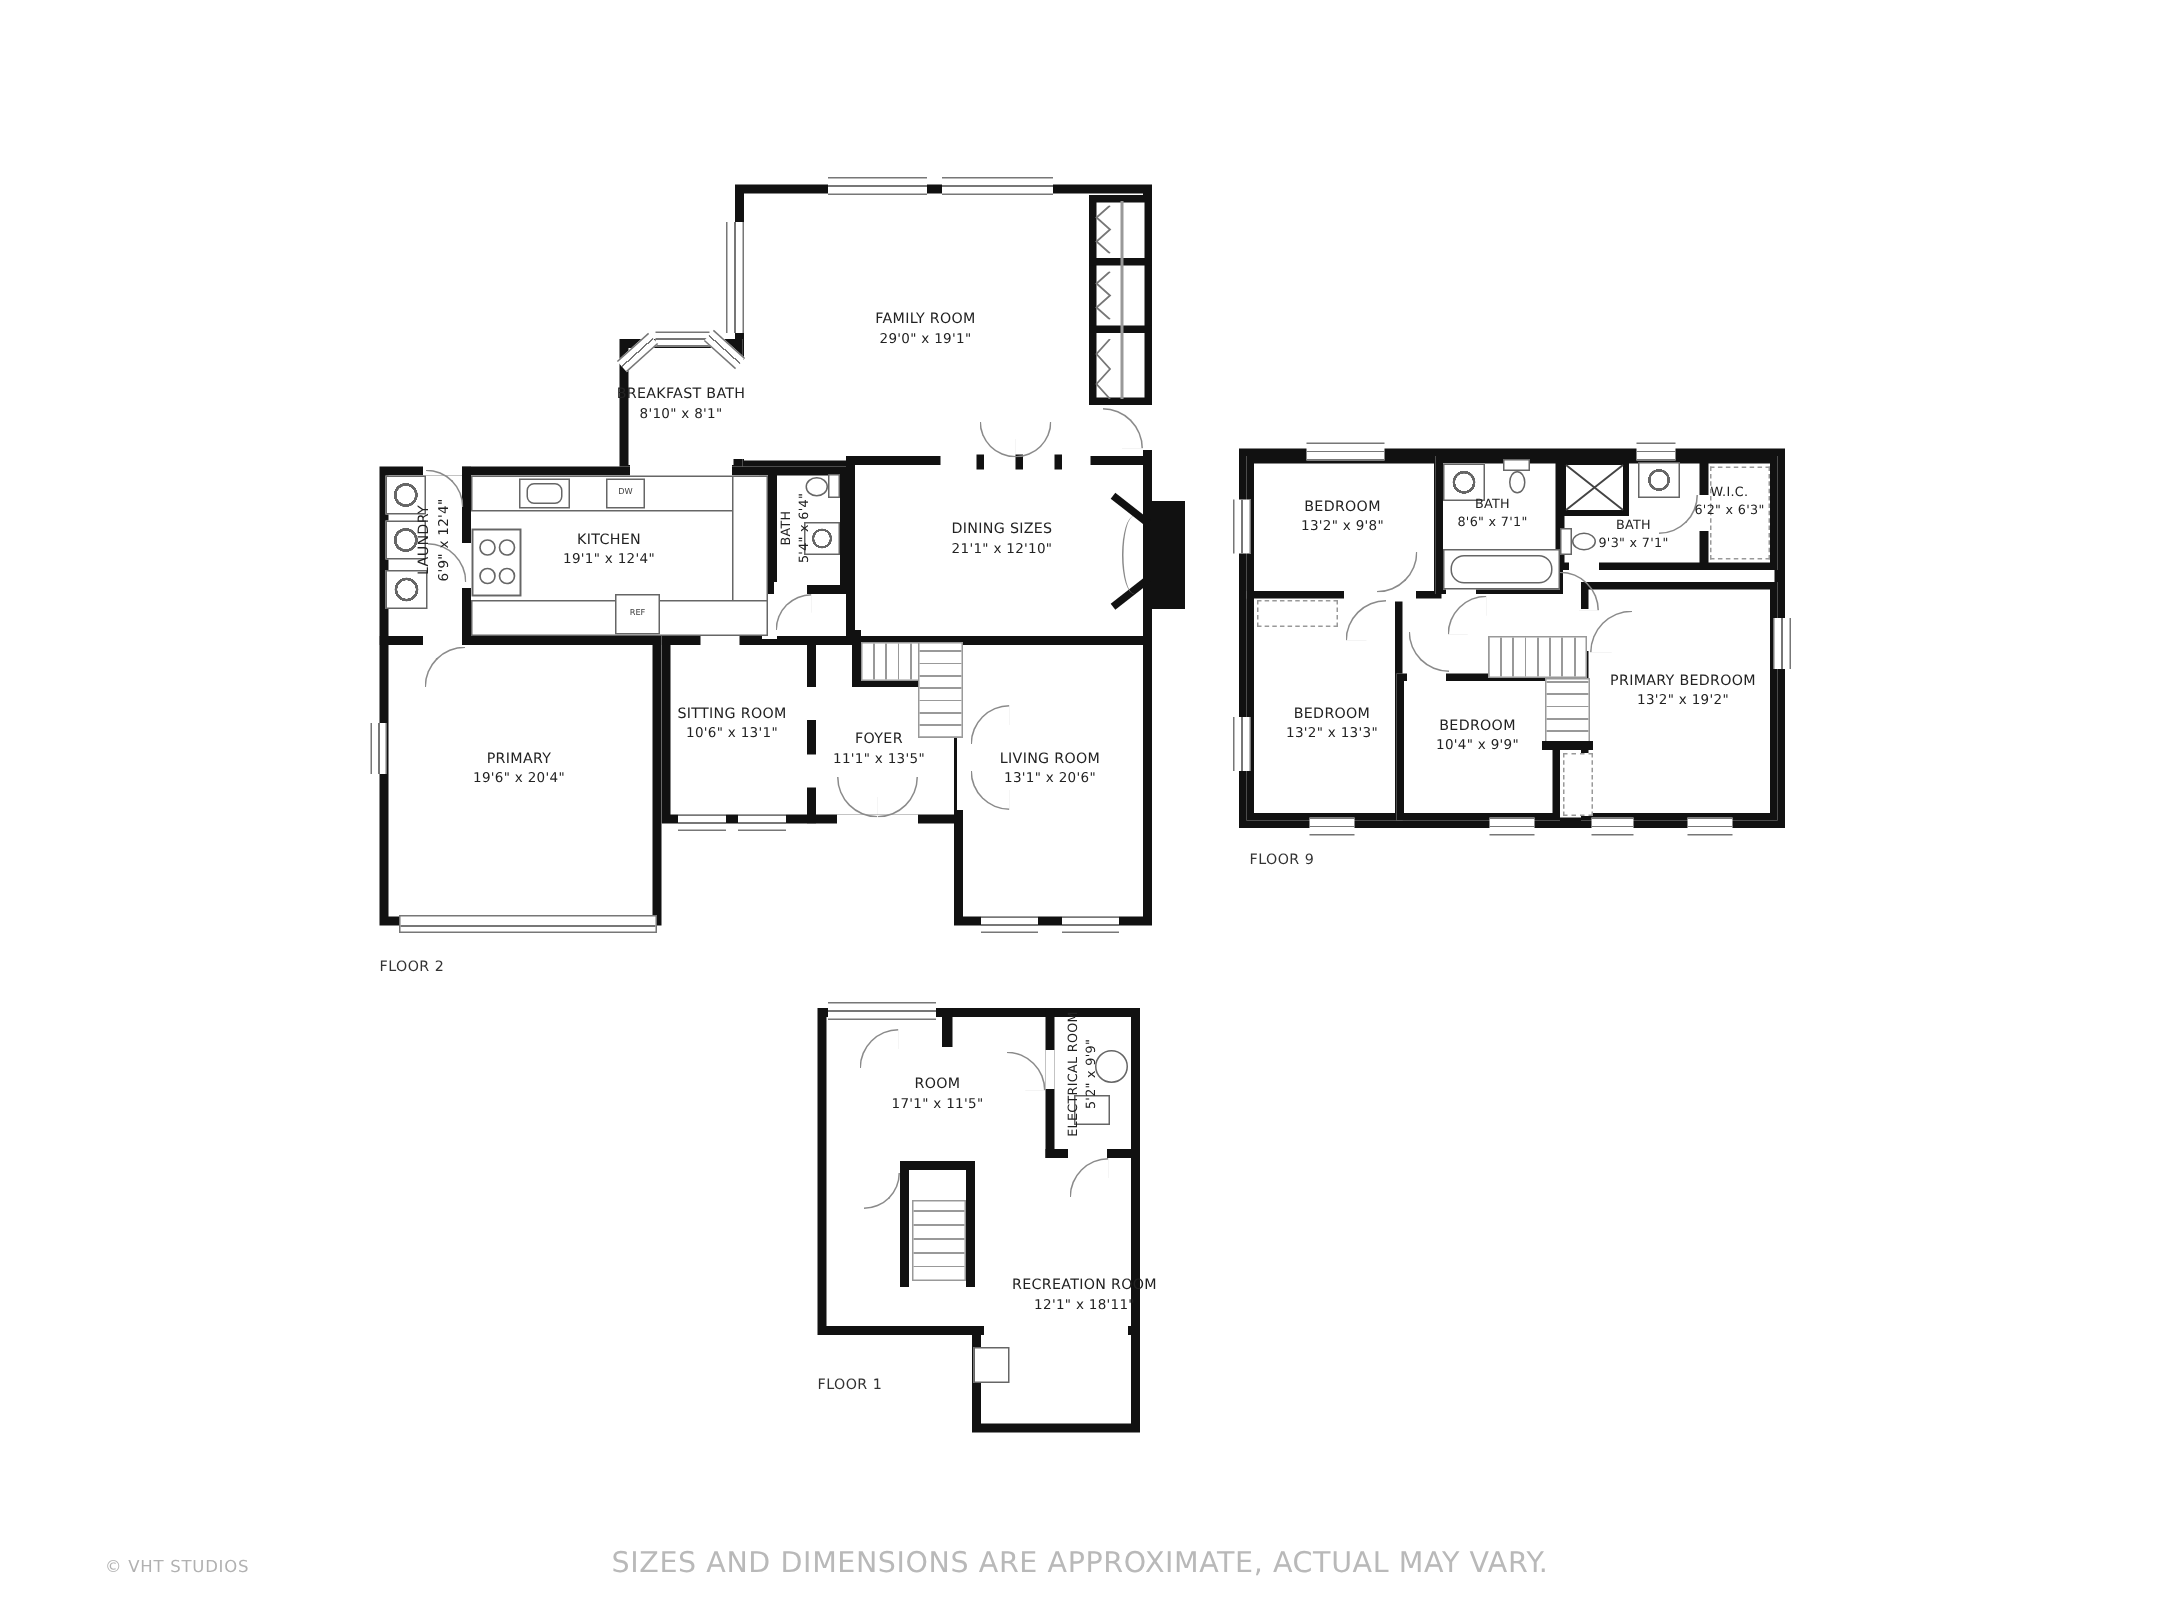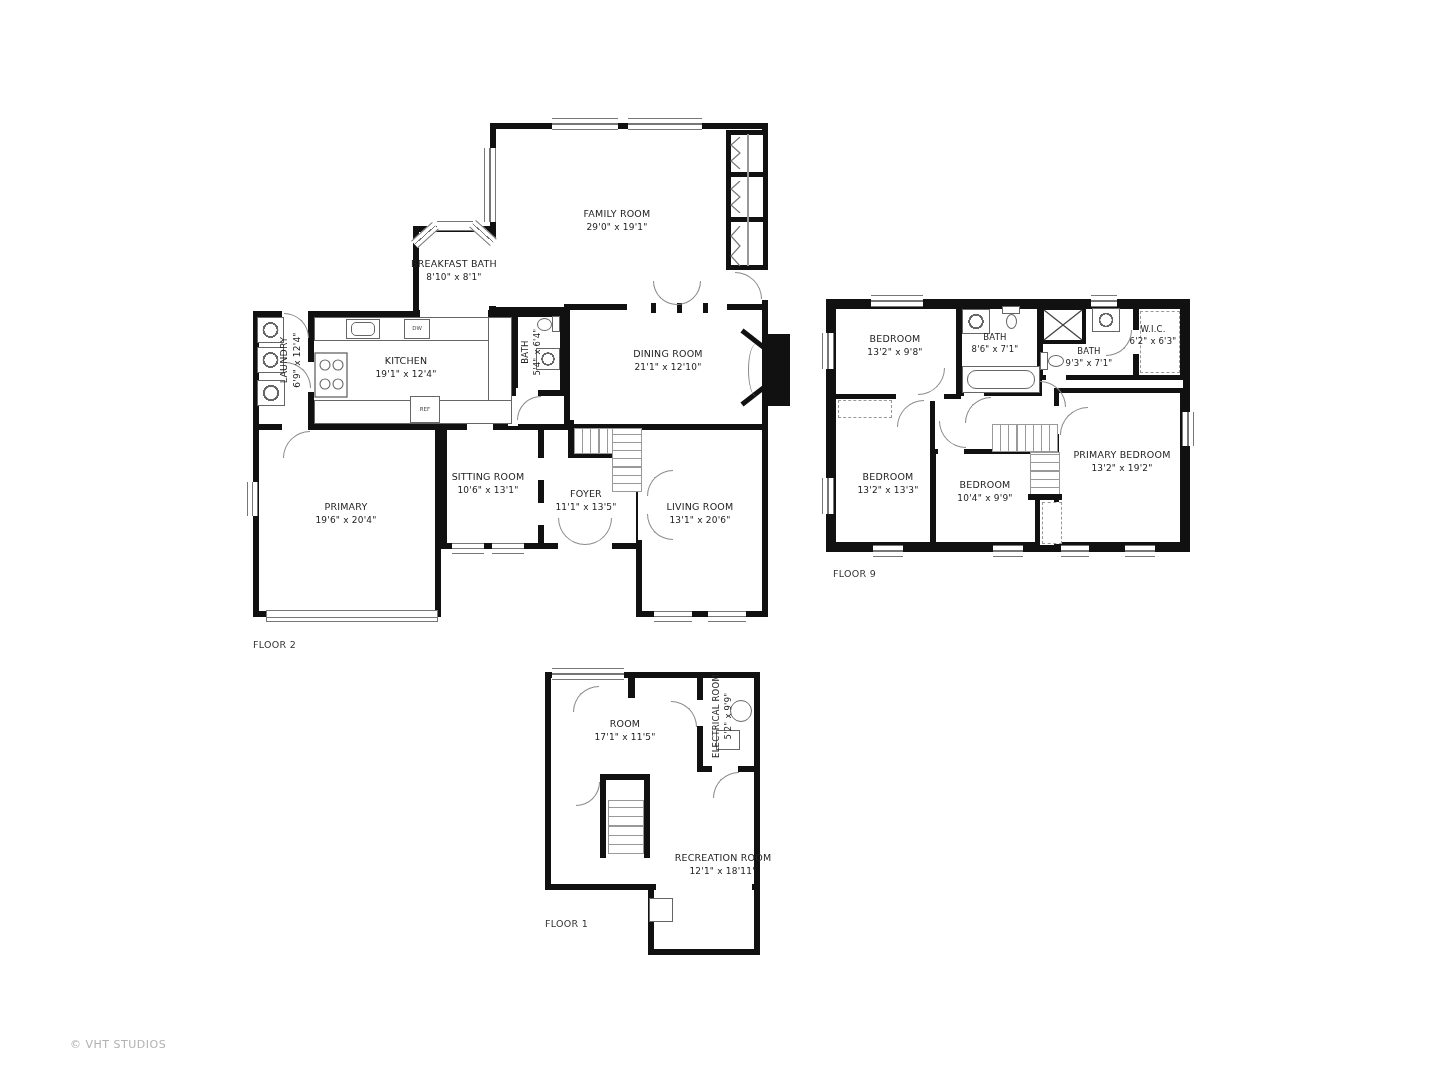--- a/index.html
+++ b/index.html
@@ -240,21 +240,21 @@
   </div>
   <div class="rlabel vert" style="left:290px;top:360px">
     <div>LAUNDRY</div>
     <div class="d">6'9" x 12'4"</div>
   </div>
   <div class="rlabel vert small" style="left:531px;top:352px">
     <div>BATH</div>
     <div class="d">5'4" x 6'4"</div>
   </div>
   <div class="rlabel" style="left:668px;top:360px">
-    <div>DINING ROOM</div>
+    <div>DINING SIZES</div>
     <div class="d">21'1" x 12'10"</div>
   </div>
   <div class="rlabel" style="left:346px;top:513px">
     <div>PRIMARY</div>
     <div class="d">19'6" x 20'4"</div>
   </div>
   <div class="rlabel" style="left:488px;top:483px">
     <div>SITTING ROOM</div>
     <div class="d">10'6" x 13'1"</div>
   </div>
@@ -306,14 +306,15 @@
     <div>ELECTRICAL ROOM</div>
     <div class="d">5'2" x 9'9"</div>
   </div>
   <div class="rlabel" style="left:723px;top:864px">
     <div>RECREATION ROOM</div>
     <div class="d">12'1" x 18'11"</div>
   </div>
   <div class="floorlab" style="left:545px;top:918px">FLOOR 1</div>
 
   <div class="copyright">© VHT STUDIOS</div>
+  <div class="disclaimer">SIZES AND DIMENSIONS ARE APPROXIMATE, ACTUAL MAY VARY.</div>
 
 </div>
 
 </body></html>

